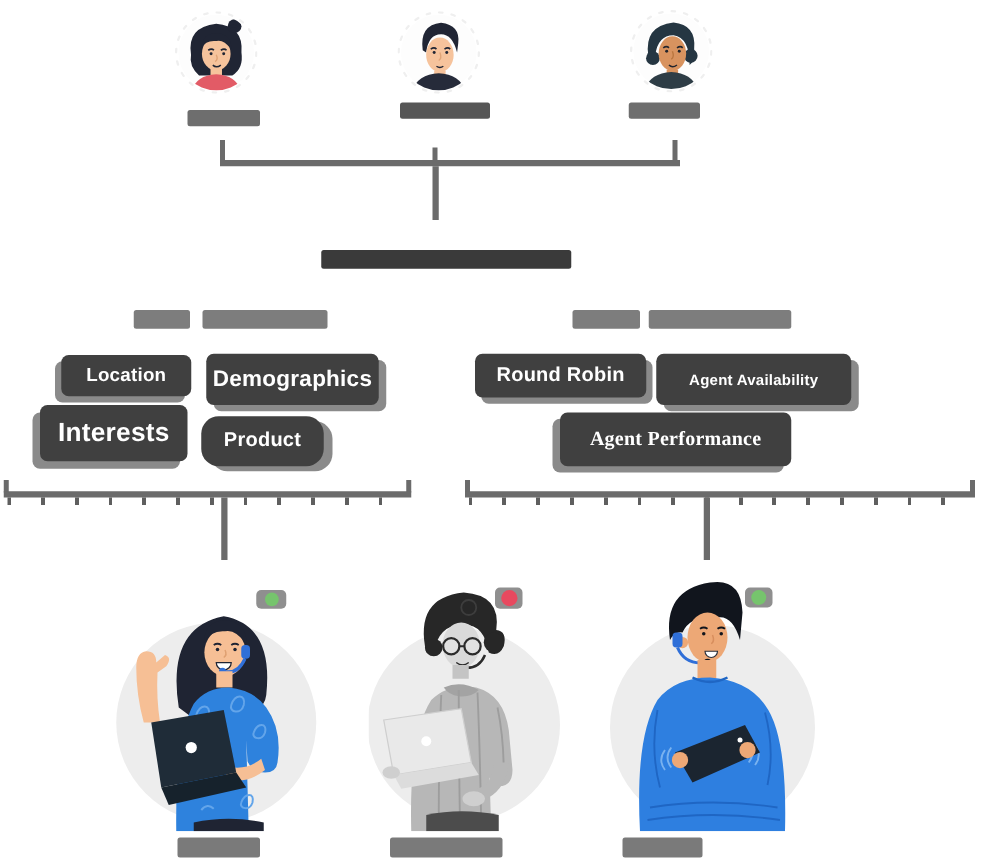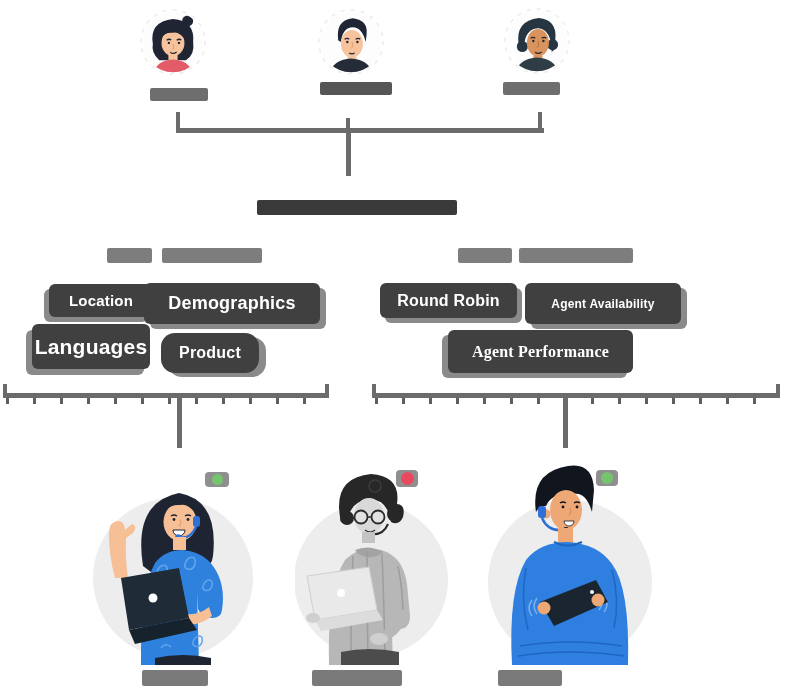--- a/index.html
+++ b/index.html
@@ -9,21 +9,21 @@
   .bar{position:absolute;border-radius:2px;}
   .line{position:absolute;background:#6b6b6b;}
   .comb{position:absolute;height:6px;opacity:.9;
         background:repeating-linear-gradient(90deg,#4d4d4d 0 3px,transparent 3px 27px);}
   
   .avatar{position:absolute;width:66px;height:66px;}
   
   .chip{position:absolute;display:flex;align-items:center;justify-content:center;
         background:#404040;color:#ffffff;border-radius:6px;font-weight:600;letter-spacing:.2px;}
   .chip-location{left:49px;top:284px;width:104px;height:33px;font-size:15px;box-shadow:-5px 5px 0 #8a8a8a;}
-  .chip-demographics{left:144px;top:283px;width:176px;height:41px;font-size:18px;box-shadow:6px 5px 0 #8a8a8a;}
+  .chip-demographics{left:165px;top:283px;width:138px;height:41px;font-size:18px;box-shadow:6px 5px 0 #8a8a8a;}
   .chip-interests{left:32px;top:324px;width:118px;height:45px;font-size:21px;box-shadow:-6px 6px 0 #8a8a8a;}
   .chip-product{left:161px;top:333px;width:98px;height:40px;font-size:16px;box-shadow:7px 4px 0 #8a8a8a;border-radius:14px;}
   .chip-round-robin{left:380px;top:283px;width:137px;height:35px;font-size:16px;box-shadow:5px 5px 0 #8a8a8a;}
   .chip-agent-availability{left:525px;top:283px;width:156px;height:41px;font-size:12px;box-shadow:6px 5px 0 #8a8a8a;}
   .chip-agent-performance{left:448px;top:330px;width:185px;height:43px;font-size:16px;box-shadow:-6px 5px 0 #8a8a8a;font-family:Liberation Serif, serif;}
   .chip-languages{left:643px;top:330px;width:140px;height:43px;font-size:16px;box-shadow:6px -5px 0 #8a8a8a;}
   
   .status{position:absolute;background:#8f8f8f;border-radius:4px;
           display:flex;align-items:center;justify-content:center;}
   .status .dot{border-radius:50%;}
@@ -113,21 +113,21 @@
 
   <div class="bar" style="left:257px;top:200px;width:200px;height:15px;background:#3a3a3a;"></div>
 
   <div class="bar" style="left:107px;top:248px;width:45px;height:15px;background:#7d7d7d;"></div>
   <div class="bar" style="left:162px;top:248px;width:100px;height:15px;background:#7d7d7d;"></div>
   <div class="bar" style="left:458px;top:248px;width:54px;height:15px;background:#7d7d7d;"></div>
   <div class="bar" style="left:519px;top:248px;width:114px;height:15px;background:#7d7d7d;"></div>
 
   <div class="chip chip-location">Location</div>
   <div class="chip chip-demographics">Demographics</div>
-  <div class="chip chip-interests">Languages</div>
+  <div class="chip chip-interests">Interests</div>
   <div class="chip chip-product">Product</div>
 
   <div class="chip chip-round-robin">Round Robin</div>
   <div class="chip chip-agent-availability">Agent Availability</div>
   <div class="chip chip-agent-performance">Agent Performance</div>
 
   <div class="line" style="left:3px;top:384px;width:4px;height:10px;"></div>
   <div class="line" style="left:325px;top:384px;width:4px;height:10px;"></div>
   <div class="line" style="left:3px;top:393px;width:326px;height:5px;"></div>
   <div class="comb" style="left:6px;top:398px;width:320px;"></div>

